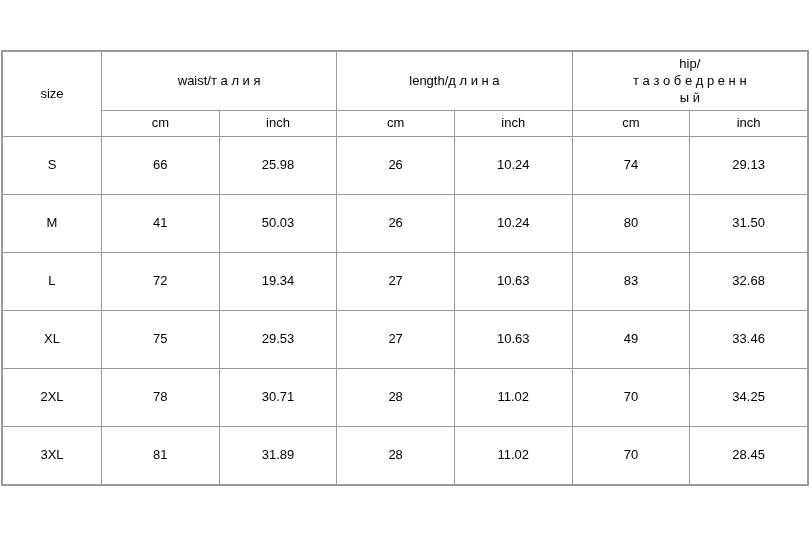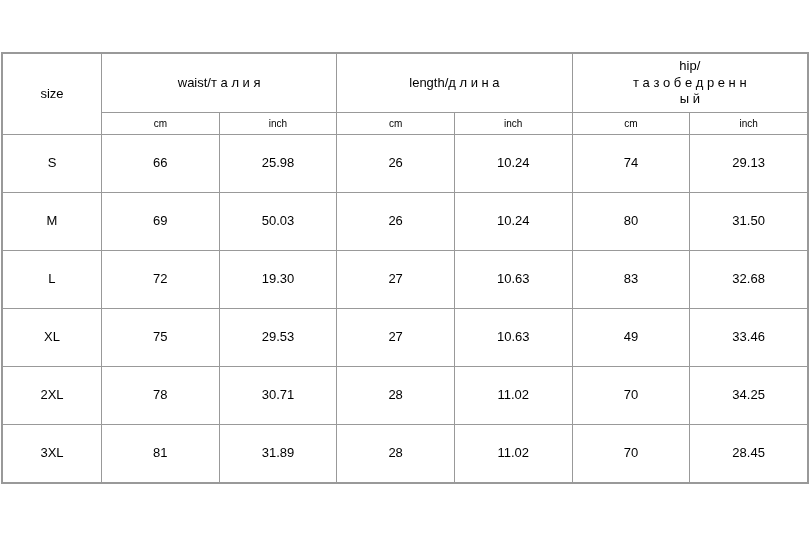--- a/index.html
+++ b/index.html
@@ -31,21 +31,21 @@
       vertical-align: middle;
       padding: 4px 20px;
       line-height: 1.3;
     }
     .header-top th {
       font-weight: normal;
       font-size: 13px;
     }
     .header-units th {
       font-weight: normal;
-      font-size: 10px;
+      font-size: 13px;
     }
     .data-row td {
       font-size: 13px;
       height: 58px;
     }
     .size-col {
       width: 90px;
       margin-left: 26px;
     }
     .col-narrow {
@@ -82,31 +82,31 @@
           <td>S</td>
           <td>66</td>
           <td>25.98</td>
           <td>26</td>
           <td>10.24</td>
           <td>74</td>
           <td>29.13</td>
         </tr>
         <tr class="data-row">
           <td>M</td>
-          <td>69</td>
+          <td>41</td>
           <td>50.03</td>
           <td>26</td>
           <td>10.24</td>
           <td>80</td>
           <td>31.50</td>
         </tr>
         <tr class="data-row">
           <td>L</td>
           <td>72</td>
-          <td>19.30</td>
+          <td>19.34</td>
           <td>27</td>
           <td>10.63</td>
           <td>83</td>
           <td>32.68</td>
         </tr>
         <tr class="data-row">
           <td>XL</td>
           <td>75</td>
           <td>29.53</td>
           <td>27</td>

